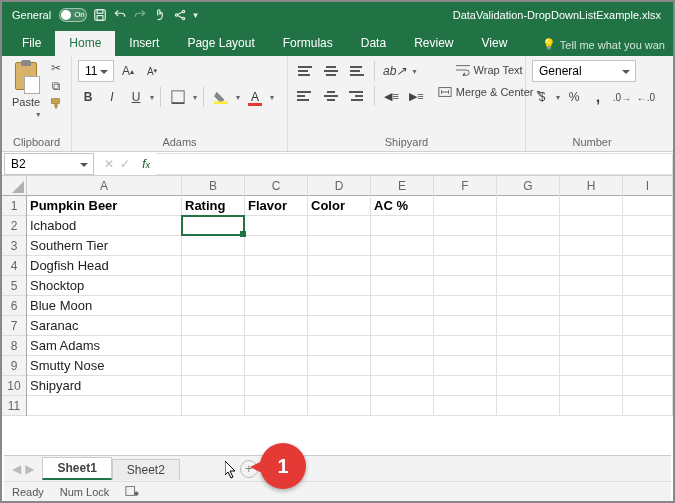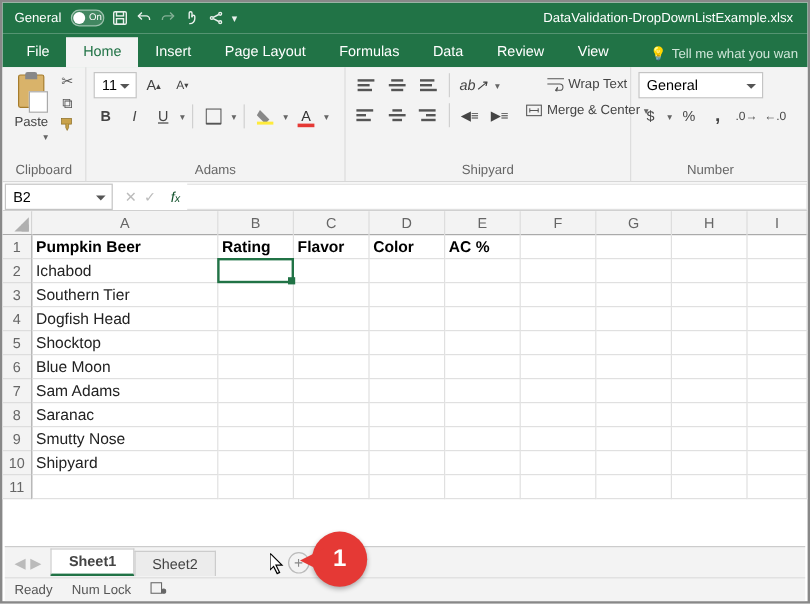--- a/index.html
+++ b/index.html
@@ -560,32 +560,32 @@
         <div class="cell cwB"></div>
         <div class="cell cwC"></div>
         <div class="cell cwD"></div>
         <div class="cell cwE"></div>
         <div class="cell cwF"></div>
         <div class="cell cwG"></div>
         <div class="cell cwH"></div>
         <div class="cell cwI"></div>
       </div>
     <div class="crow">
+        <div class="cell cwA">Saranac</div>
+        <div class="cell cwB"></div>
+        <div class="cell cwC"></div>
+        <div class="cell cwD"></div>
+        <div class="cell cwE"></div>
+        <div class="cell cwF"></div>
+        <div class="cell cwG"></div>
+        <div class="cell cwH"></div>
+        <div class="cell cwI"></div>
+      </div>
+    <div class="crow">
         <div class="cell cwA">Sam Adams</div>
-        <div class="cell cwB"></div>
-        <div class="cell cwC"></div>
-        <div class="cell cwD"></div>
-        <div class="cell cwE"></div>
-        <div class="cell cwF"></div>
-        <div class="cell cwG"></div>
-        <div class="cell cwH"></div>
-        <div class="cell cwI"></div>
-      </div>
-    <div class="crow">
-        <div class="cell cwA">Saranac</div>
         <div class="cell cwB"></div>
         <div class="cell cwC"></div>
         <div class="cell cwD"></div>
         <div class="cell cwE"></div>
         <div class="cell cwF"></div>
         <div class="cell cwG"></div>
         <div class="cell cwH"></div>
         <div class="cell cwI"></div>
       </div>
     <div class="crow">

